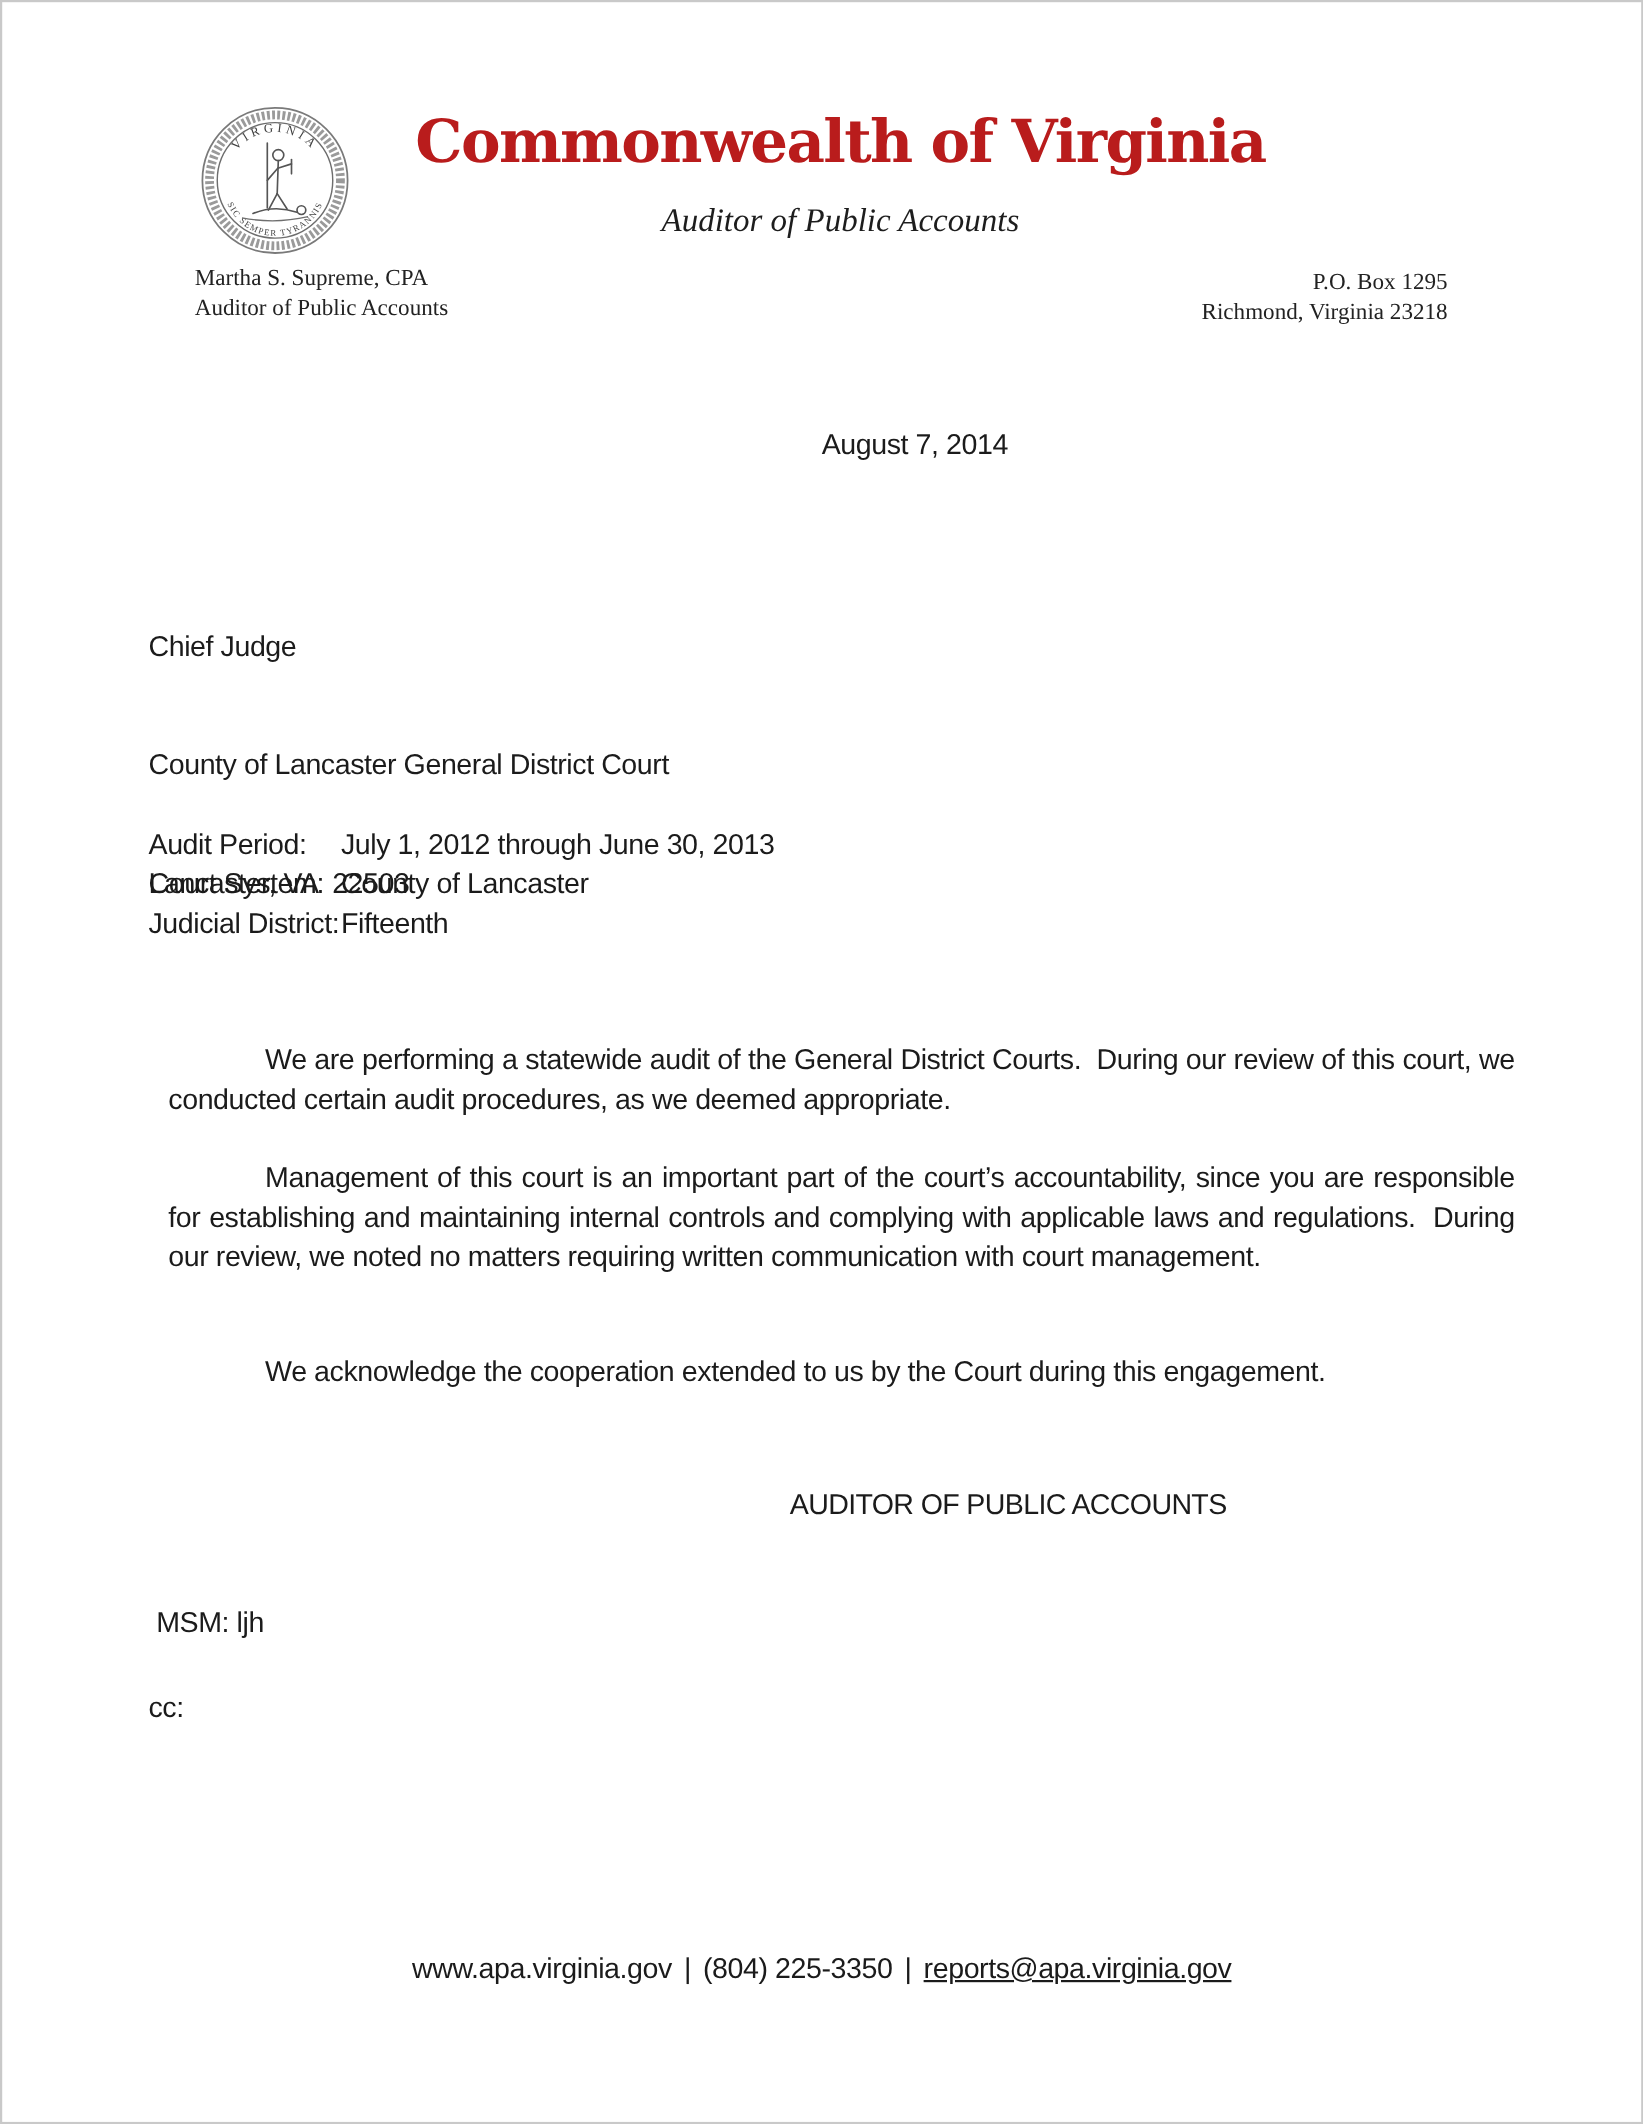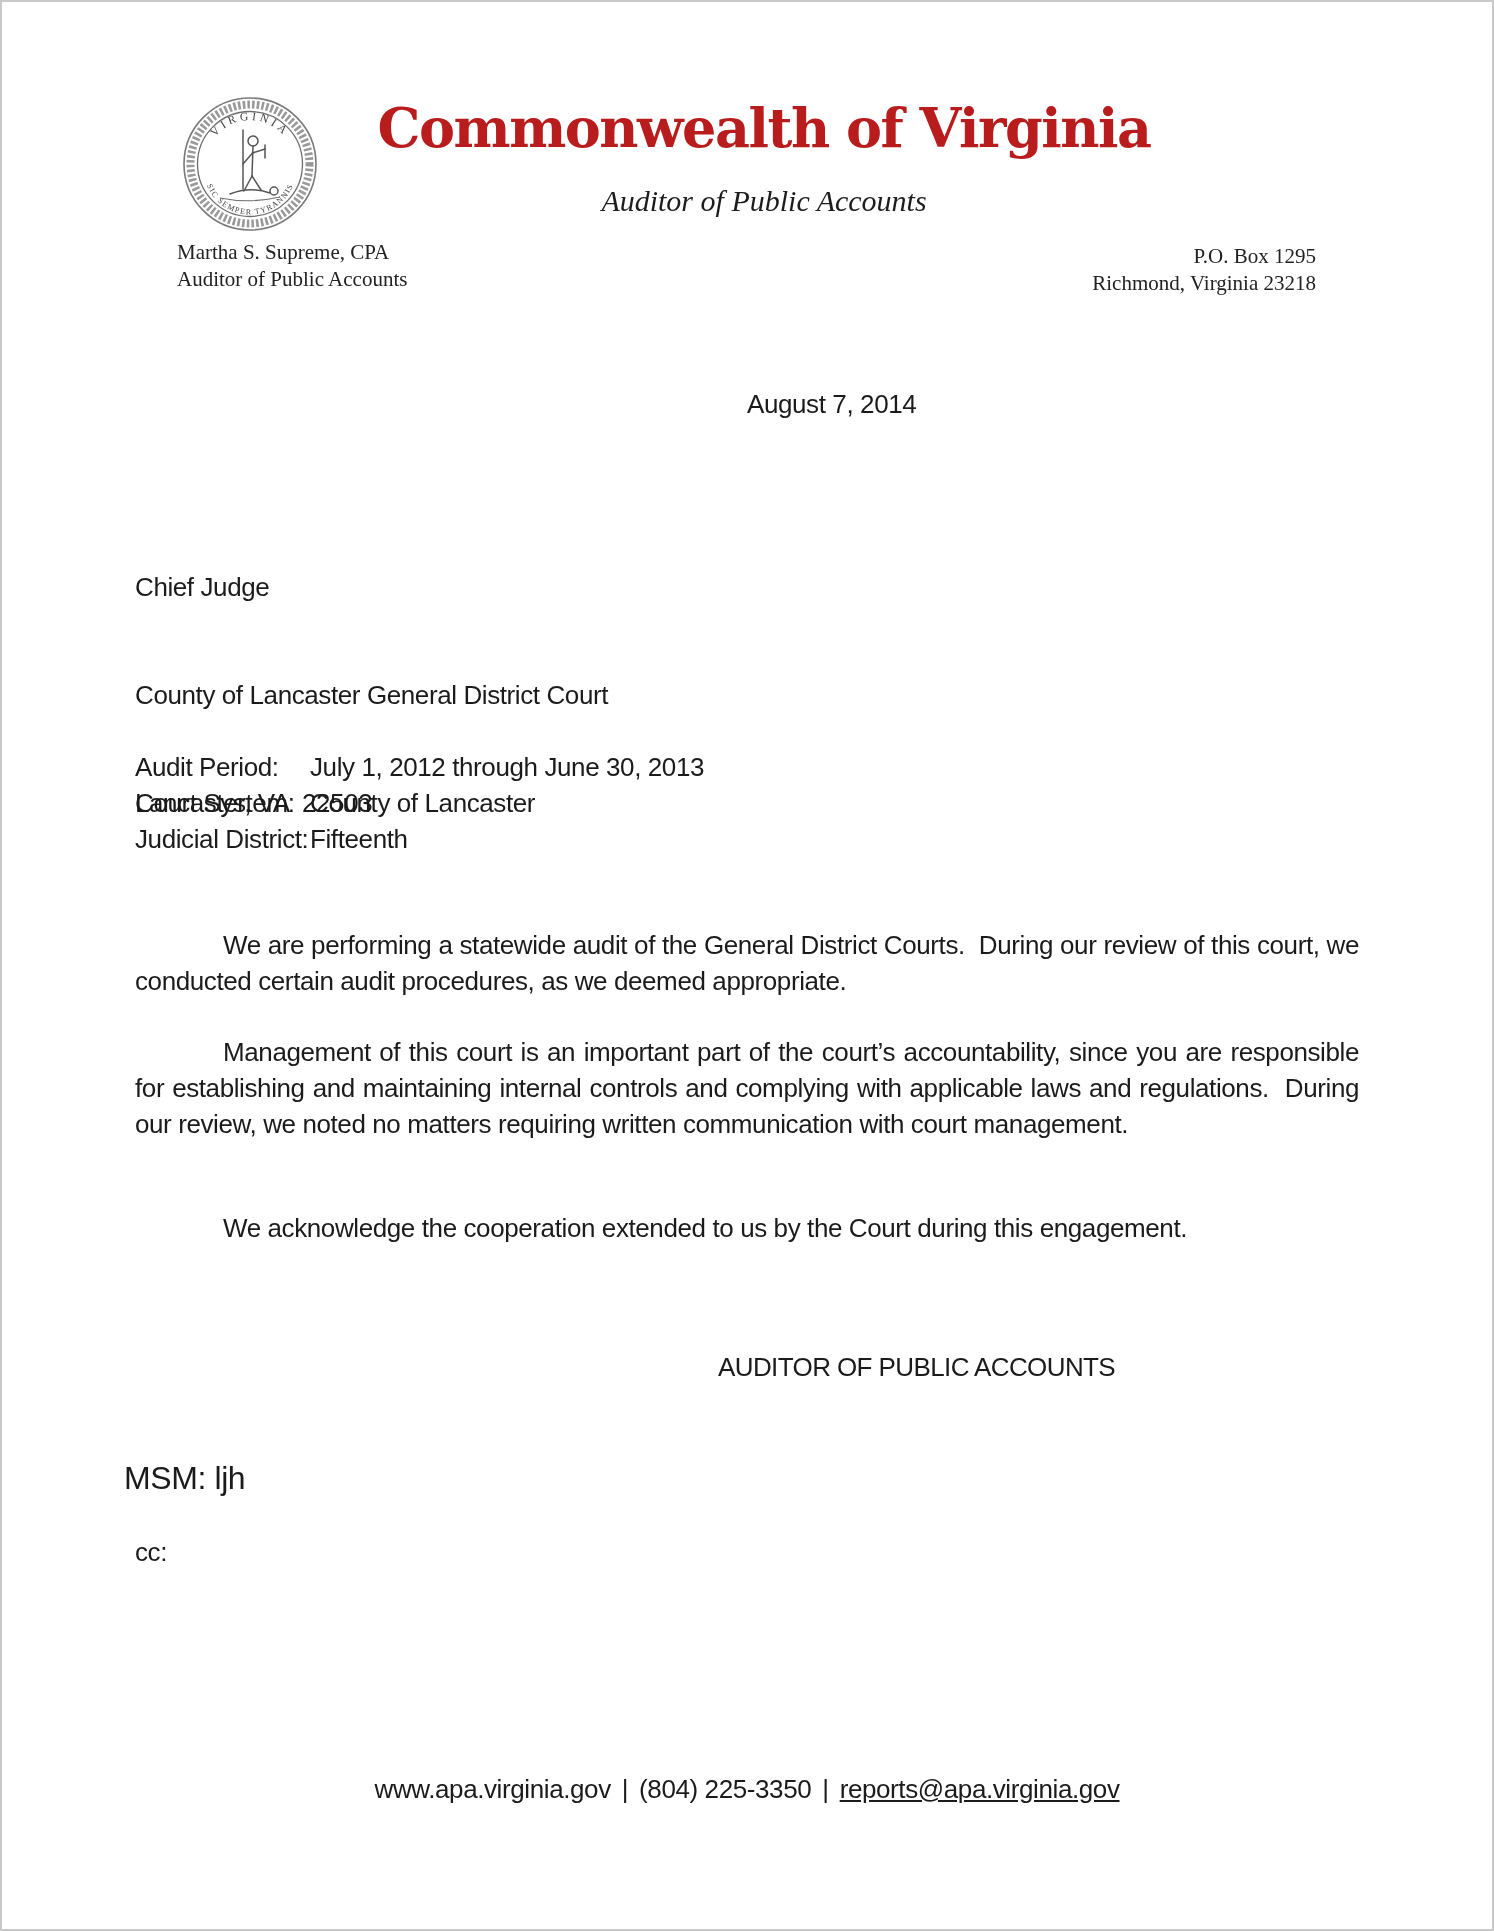--- a/index.html
+++ b/index.html
@@ -83,36 +83,36 @@
   .meta-row { display: flex; }
   .meta-label { width: 175px; flex: 0 0 175px; }
   .para {
     position: absolute;
     left: 135px; width: 1224px;
     font-size: 26px;
     letter-spacing: -0.4px;
     line-height: 36px;
     text-indent: 88px;
     white-space: pre-wrap;
-    margin: 0;
+    margin: 18px;
   }
   .para.justify { text-align: justify; }
   .p1 { top: 927px; }
   .p2 { top: 1034px; }
   .p3 { top: 1210px; }
   .signature {
     position: absolute;
     left: 718px; top: 1352px;
     font-size: 26px;
     letter-spacing: -0.6px;
   }
   .reference {
     position: absolute;
-    left: 124px; top: 1460px;
-    font-size: 32px;
+    left: 142px; top: 1460px;
+    font-size: 26px;
     letter-spacing: -0.4px;
   }
   .cc {
     position: absolute;
     left: 135px; top: 1534px;
     display: flex;
     font-size: 26px;
     letter-spacing: -0.4px;
     line-height: 36px;
   }

